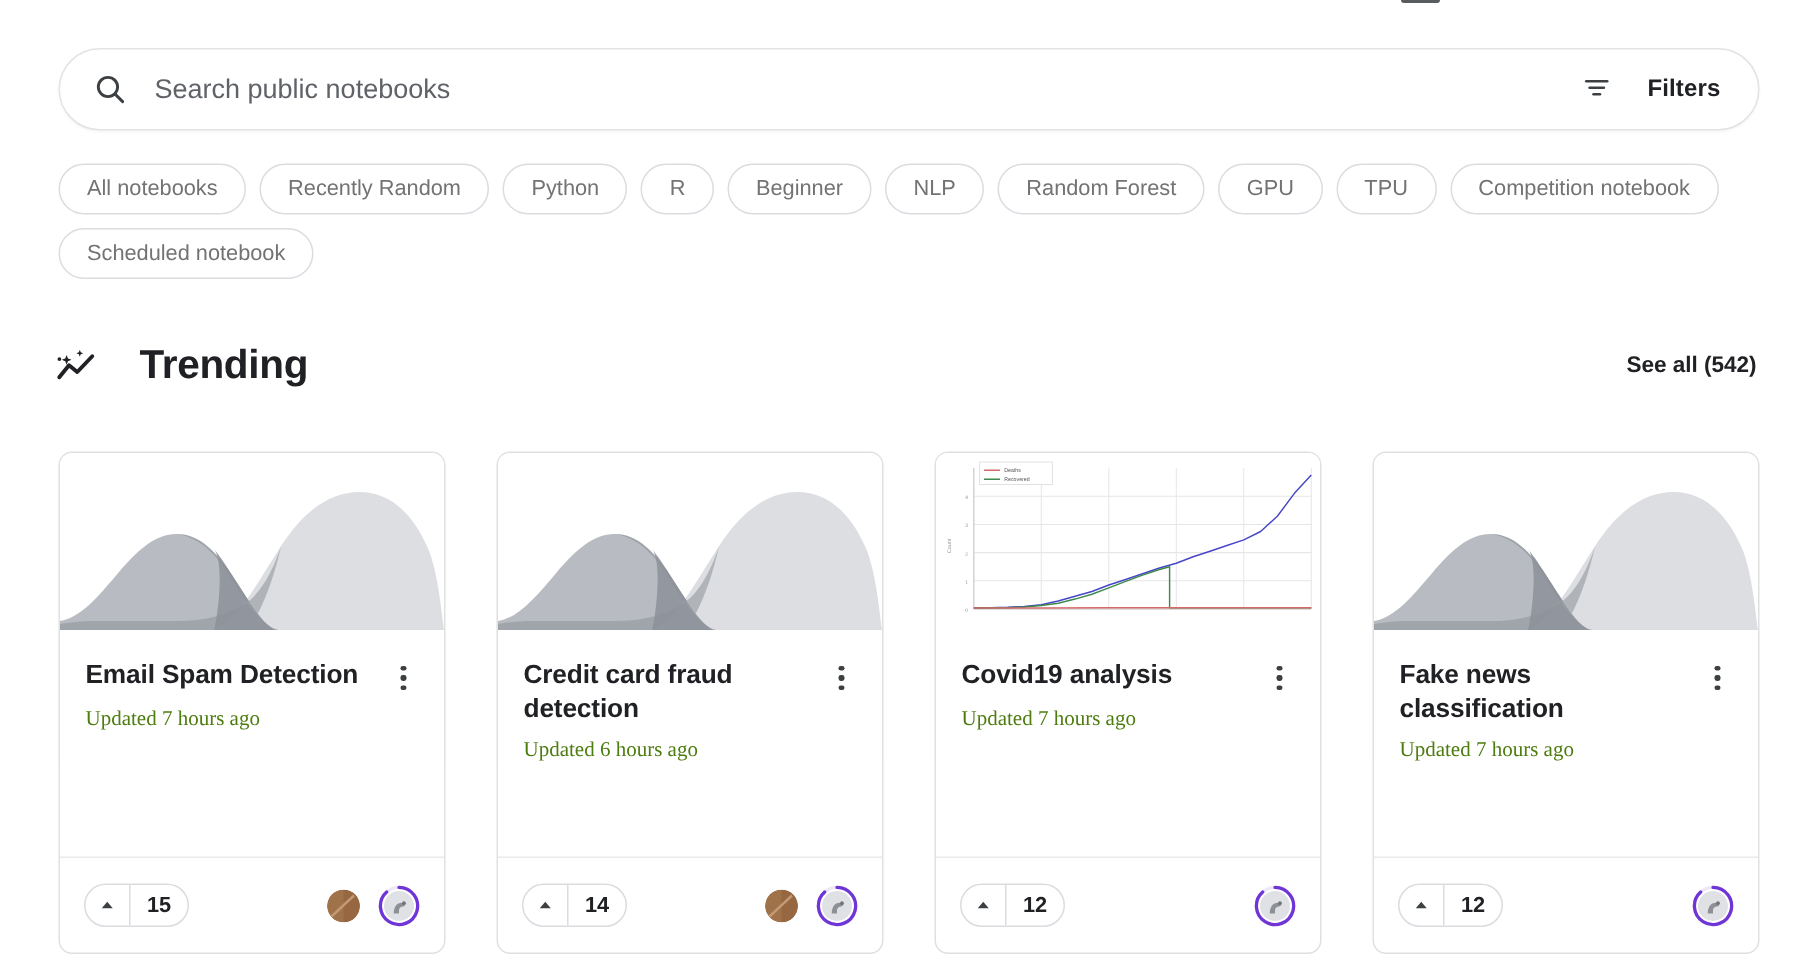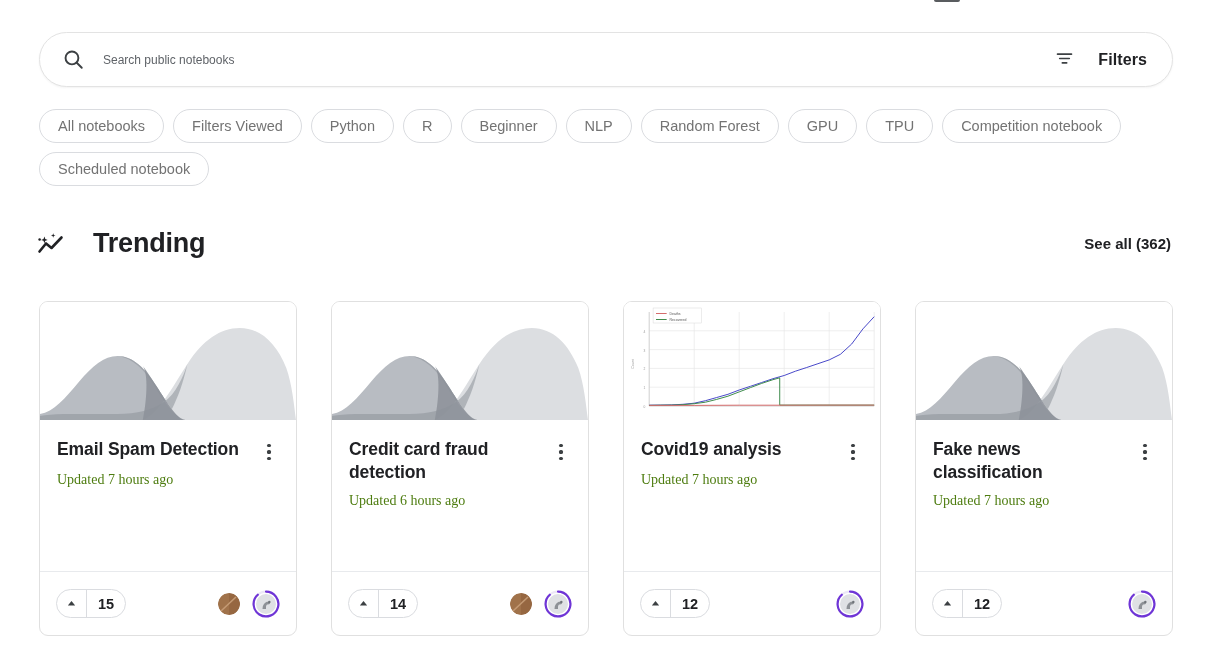--- a/index.html
+++ b/index.html
@@ -40,21 +40,21 @@
     margin-left: 21px;
     width: 24px; height: 24px;
     flex: 0 0 auto;
     display: flex; align-items: center; justify-content: center;
   }
   .search-input {
     flex: 1 1 auto;
     border: none; outline: none;
     background: transparent;
     font-family: "Liberation Sans", sans-serif;
-    font-size: 12px;
+    font-size: 18px;
     color: #3c4043;
     margin-left: 18px;
     padding: 0;
   }
   .search-input::placeholder { color: #5f6368; opacity: 1; }
   .filters-btn {
     display: flex; align-items: center;
     gap: 23px;
     margin-right: 23px;
     cursor: pointer;
@@ -260,21 +260,21 @@
           <line x1="6.5" y1="12" x2="17.5" y2="12" stroke="#3c4043" stroke-width="1.9" stroke-linecap="round"></line>
           <line x1="9.5" y1="17" x2="14.5" y2="17" stroke="#3c4043" stroke-width="1.9" stroke-linecap="round"></line>
         </svg>
       </span>
       <span class="filters-label">Filters</span>
     </button>
   </div>
 
   <div class="chips">
       <button class="chip">All notebooks</button>
-      <button class="chip">Filters Viewed</button>
+      <button class="chip">Recently Random</button>
       <button class="chip">Python</button>
       <button class="chip">R</button>
       <button class="chip">Beginner</button>
       <button class="chip">NLP</button>
       <button class="chip">Random Forest</button>
       <button class="chip">GPU</button>
       <button class="chip">TPU</button>
       <button class="chip">Competition notebook</button>
       <button class="chip">Scheduled notebook</button>
     </div>
@@ -282,21 +282,21 @@
   <div class="section-head">
     <span class="trend-icon">
       <svg viewBox="0 0 30 30" width="30" height="30">
         <polyline points="3.5,22.5 10,14.5 15.5,19 25.5,8.5" fill="none" stroke="#202124" stroke-width="2.6" stroke-linecap="round" stroke-linejoin="round"></polyline>
         <path d="M8.4,7.6 L9.3,10.0 L11.7,10.9 L9.3,11.8 L8.4,14.2 L7.5,11.8 L5.1,10.9 L7.5,10.0 Z" fill="#202124"></path>
         <path d="M17.2,4.2 L17.8,5.9 L19.5,6.5 L17.8,7.1 L17.2,8.8 L16.6,7.1 L14.9,6.5 L16.6,5.9 Z" fill="#202124"></path>
         <circle cx="3.6" cy="10.4" r="1.25" fill="#202124"></circle>
       </svg>
     </span>
     <span class="section-title">Trending</span>
-    <button class="see-all">See all (362)</button>
+    <button class="see-all">See all (542)</button>
   </div>
 
   <div class="grid">
       <div class="card">
         <div class="thumb">
           <svg viewBox="0 0 264 118" preserveAspectRatio="none">
             <path d="M0,118 L0,112 C14,110 26,96 40,80 C54,64 66,54 80,54 C96,54 108,66 120,84 C132,102 142,118 150,118 Z" fill="#b8bcc2"></path>
             <path d="M106,118 C122,112 136,86 152,62 C168,38 186,26 206,26 C228,26 244,42 254,66 C260,82 262,104 264,118 Z" fill="#dcdee1"></path>
             <path d="M106,118 L150,118 C142,118 132,102 120,84 C115,76 110,69 106,64 C112,72 110,100 106,118 Z" fill="#8c9199" opacity=".85"></path>
             <path d="M80,54 C96,54 108,66 120,84 C126,93 131,101 136,107 C142,96 148,80 152,62 C148,74 140,92 128,100 C116,108 100,112 80,112 C60,112 40,112 24,112 C14,112 6,113 0,114 L0,118 L150,118 C140,116 128,100 118,84 C108,68 96,56 80,54 Z" fill="#8c9199" opacity=".55"></path>

